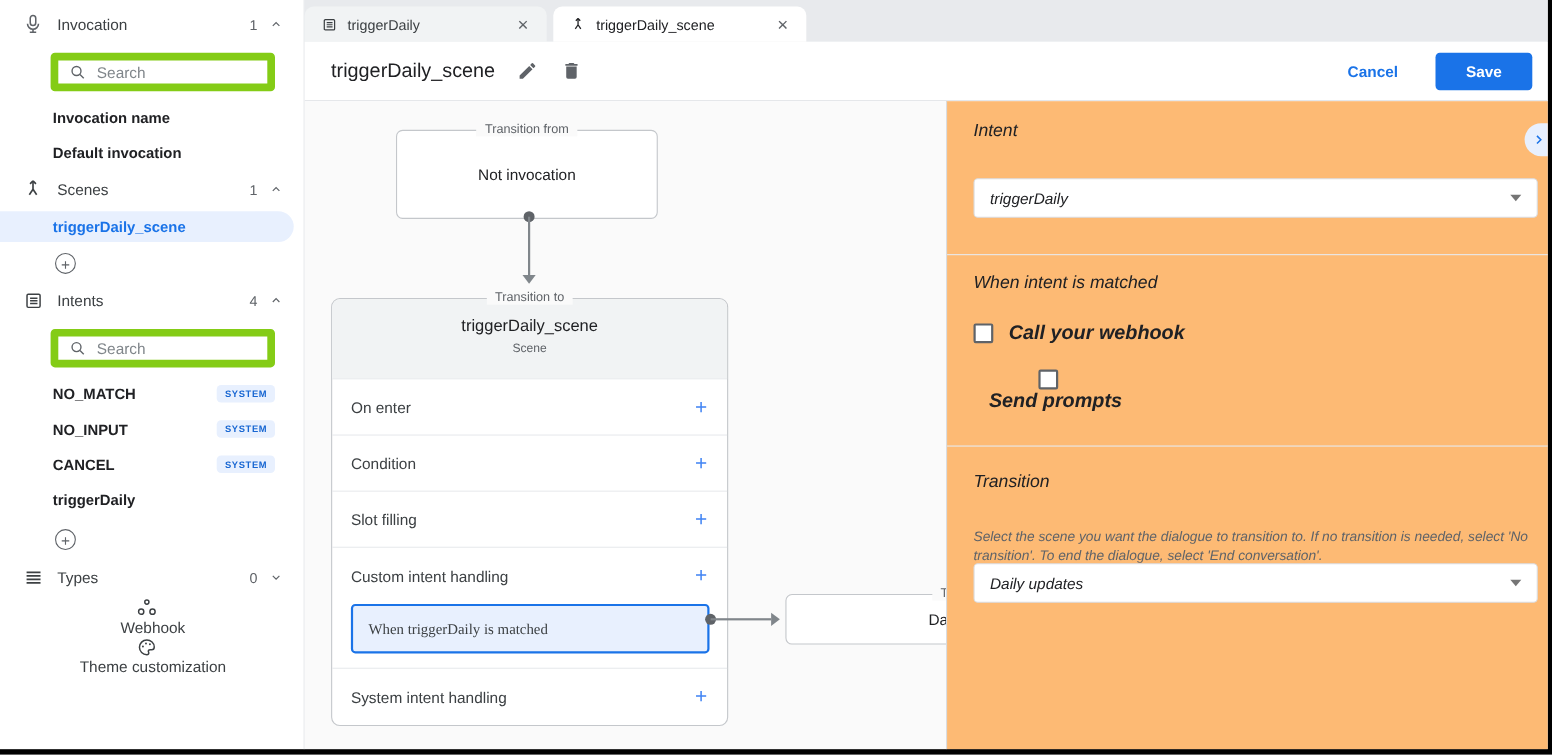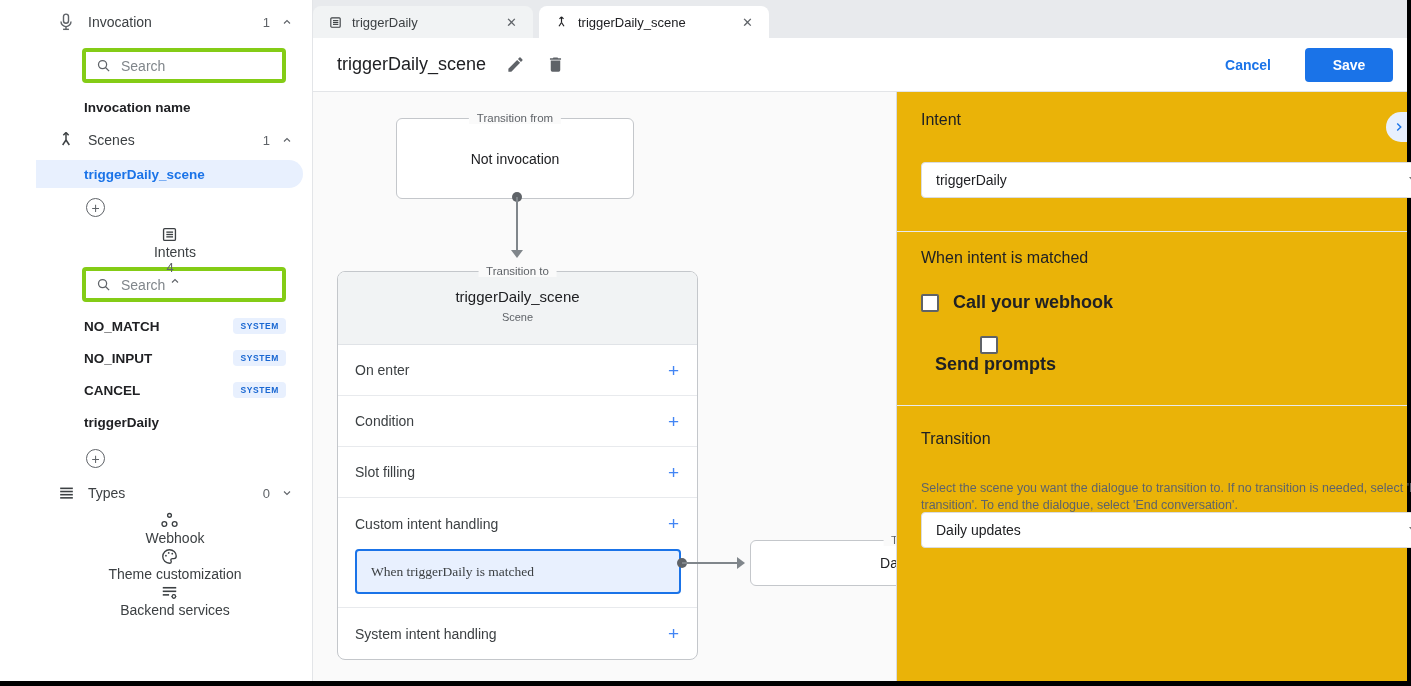--- a/index.html
+++ b/index.html
@@ -4,31 +4,31 @@
 <style>
   * { box-sizing: border-box; margin: 0; padding: 0; }
   html,body { width:1411px; height:686px; }
   body {
     background:#000;
     font-family:"Liberation Sans", sans-serif;
     position:relative;
     overflow:hidden;
     color:#202124;
   }
-  .app { position:absolute; top:0; left:0; width:1407px; height:681px; background:#fff; display:flex;padding-left:36px; }
+  .app { position:absolute; top:0; left:0; width:1407px; height:681px; background:#fff; display:flex; }
 
   
   .sidebar { width:277px; height:100%; background:#fff; border-right:1px solid #e3e5e8; flex:none; overflow:hidden; }
   .sec-head { height:34px; display:flex; align-items:center; padding:0 18px 0 20px; }
   .sec-head.first { height:44px; }
   .sec-head .sicon { width:20px; height:20px; flex:none; margin-right:12px; display:flex; align-items:center; justify-content:center; }
   .sec-label { font-size:14px; color:#3c4043; flex:1; }
   .sec-count { font-size:13px; color:#5f6368; margin-right:10px; }
   .chev { width:14px; height:14px; display:flex; align-items:center; justify-content:center; }
-  .search-wrap { margin:4px 26px 8px 46px; height:35px; border:4px solid #84cc16; border-radius:4px; display:flex; align-items:center; padding:0 10px; background:#fff; }
+  .search-wrap { margin:4px 26px 8px 46px; height:35px; border:7px solid #84cc16; border-radius:4px; display:flex; align-items:center; padding:0 10px; background:#fff; }
   .search-wrap.second { margin-top:9px; }
   .search-wrap svg { flex:none; margin-right:10px; }
   .search-wrap input { border:none; outline:none; font-size:14px; color:#202124; width:100%; font-family:"Liberation Sans",sans-serif; background:transparent; }
   .search-wrap input::placeholder { color:#80868b; }
   .side-item { height:32px; display:flex; align-items:center; padding-left:48px; font-size:13.5px; font-weight:700; color:#202124; }
   .side-item.mt { margin-top:8px; }
   .side-item .badge { margin-left:auto; margin-right:26px; background:#e8f0fe; color:#1967d2; font-size:8.5px; font-weight:700; letter-spacing:.6px; padding:3px 7px; border-radius:4px; }
   .badge:empty { display:none; }
   .selected-pill { height:28px; margin:3px 9px 0 0; background:#e8f0fe; border-radius:0 14px 14px 0; display:flex; align-items:center; padding-left:48px; font-size:13.5px; font-weight:700; color:#1a73e8; }
   .plus-circle { width:19px; height:19px; border:1.6px solid #5f6368; border-radius:50%; color:#5f6368; display:flex; align-items:center; justify-content:center; font-size:14px; line-height:1; margin:10px 0 0 50px; }
@@ -73,21 +73,21 @@
   .custom-block { border-bottom:1px solid #e8eaed; }
   .custom-block .srow { border-bottom:none; }
   .sel-handler { margin:0 16px 13px 17px; height:45px; background:#e8f0fe; border:2px solid #1a73e8; border-radius:4px; display:flex; align-items:center; padding-left:14px; font-size:13.5px; color:#3c4043;font-family:Liberation Serif, serif; }
 
   .h-dot { position:absolute; left:364px; top:466px; width:10px; height:10px; border-radius:50%; background:#5f6368; }
   .h-line { position:absolute; left:369px; top:470px; width:55px; height:2px; background:#80868b; }
   .h-arrow { position:absolute; left:424px; top:465px; width:0; height:0; border-top:6px solid transparent; border-bottom:6px solid transparent; border-left:8px solid #80868b; }
   .target-card { position:absolute; left:437px; top:448px; width:345px; height:46px; background:#fff; border:1px solid #c4c7cb; border-radius:6px; display:flex; align-items:center; justify-content:center; font-size:14px; color:#202124; }
 
   
-  .panel { flex:1; background:#eab308; border-left:1px solid #dadce0; position:relative; min-width:0; }
+  .panel { flex:1; background:#fdba74; border-left:1px solid #dadce0; position:relative; min-width:0;font-style:italic; }
   .collapse-btn { position:absolute; right:0; top:20px; width:21px; height:30px; background:#e8f0fe; border:none; border-radius:15px 0 0 15px; display:flex; align-items:center; justify-content:flex-end; padding-right:1px; }
   .p-heading { position:absolute; left:24px; font-size:16px; color:#202124; }
   .dropdown { position:absolute; left:24px; width:513px; height:36px; border:1px solid #dadce0; border-radius:4px; background:#fff; display:flex; align-items:center; padding:0 14px; font-size:14px; color:#202124; }
   .dd-caret { margin-left:auto; width:0; height:0; border-left:5px solid transparent; border-right:5px solid transparent; border-top:6px solid #757575; }
   .p-divider { position:absolute; left:0; right:0; height:1px; background:#e8eaed; }
   .cb-row { position:absolute; left:24px; display:flex; align-items:center; }
   .cb-box { width:18px; height:18px; border:2px solid #5f6368; border-radius:2px; background:#fff; flex:none; }
   .cb-label { margin-left:14px; font-size:18px; font-weight:700; color:#202124; }
   .p-desc { position:absolute; left:24px; top:388px; width:516px; font-size:12.5px; line-height:17px; color:#5f6368; }
   svg { display:block; }
@@ -121,20 +121,23 @@
       <svg width="15" height="15" viewBox="0 0 24 24" fill="none" stroke="#5f6368" stroke-width="2">
           <circle cx="10.5" cy="10.5" r="6.5"></circle>
           <path d="M15.5 15.5 21 21"></path>
         </svg>
       <input type="text" placeholder="Search" style="">
     </div>
 
     <div class="side-item mt">
         <span>Invocation name</span>
       </div>
+    <div class="side-item">
+        <span>Default invocation</span>
+      </div>
 
     <div class="sec-head">
       <span class="sicon">
         <svg width="20" height="20" viewBox="0 0 24 24" fill="none" stroke="#3c4043" stroke-width="1.8">
             <path d="M12 3v9"></path>
             <path d="M12 3 8.8 6.2"></path>
             <path d="M12 3l3.2 3.2"></path>
             <path d="M12 12l-4 6"></path>
             <path d="M12 12l4 6"></path>
           </svg>
@@ -148,21 +151,21 @@
       </span>
     </div>
 
     <div class="selected-pill">
         <span>triggerDaily_scene</span>
       </div>
     <div class="plus-circle">
         <span>+</span>
       </div>
 
-    <div class="sec-head" style="margin-top:7px;flex-direction:column;">
+    <div class="sec-head" style="margin-top:7px;">
       <span class="sicon">
         <svg width="19" height="19" viewBox="0 0 24 24" fill="none" stroke="#3c4043" stroke-width="1.7">
             <rect x="4.5" y="4.5" width="15" height="15" rx="1.5"></rect>
             <path d="M8 9h8.5"></path>
             <path d="M8 12h8.5"></path>
             <path d="M8 15h8.5"></path>
           </svg>
       </span>
       <span class="sec-label">Intents</span>
       <span class="sec-count">4</span>
@@ -233,32 +236,20 @@
     <div class="side-link">
       <span class="sicon">
         <svg width="19" height="19" viewBox="0 0 24 24" fill="none" stroke="#3c4043" stroke-width="1.7">
             <path d="M12 3.5a8.5 8.5 0 1 0 0 17c1.5 0 2.2-.9 2.2-2 0-.8-.5-1.3-.5-2 0-1 .8-1.8 2-1.8h1.8c2 0 3-1.4 3-3.2 0-4.5-3.9-8-8.5-8z"></path>
             <circle cx="7.5" cy="11" r="1.1" fill="#3c4043" stroke="none"></circle>
             <circle cx="11" cy="7.5" r="1.1" fill="#3c4043" stroke="none"></circle>
             <circle cx="15.5" cy="8.5" r="1.1" fill="#3c4043" stroke="none"></circle>
           </svg>
       </span>
       <span>Theme customization</span>
-    </div>
-    <div class="side-link">
-      <span class="sicon">
-        <svg width="19" height="19" viewBox="0 0 24 24" fill="none" stroke="#3c4043" stroke-width="2">
-            <path d="M3.5 6h17"></path>
-            <path d="M3.5 10.5h17"></path>
-            <path d="M3.5 15h8"></path>
-            <circle cx="17.5" cy="17" r="2.2" stroke-width="1.6"></circle>
-            <path d="M17.5 13.9v1M17.5 19.1v1M14.4 17h1M19.6 17h1" stroke-width="1.4"></path>
-          </svg>
-      </span>
-      <span>Backend services</span>
     </div>
   </div>
 
   <div class="main">
 
     <div class="tabstrip">
       <div class="tab inactive">
         <span class="ticon">
           <svg width="15" height="15" viewBox="0 0 24 24" fill="none" stroke="#3c4043" stroke-width="1.8">
               <rect x="4.5" y="4.5" width="15" height="15" rx="1.5"></rect>

